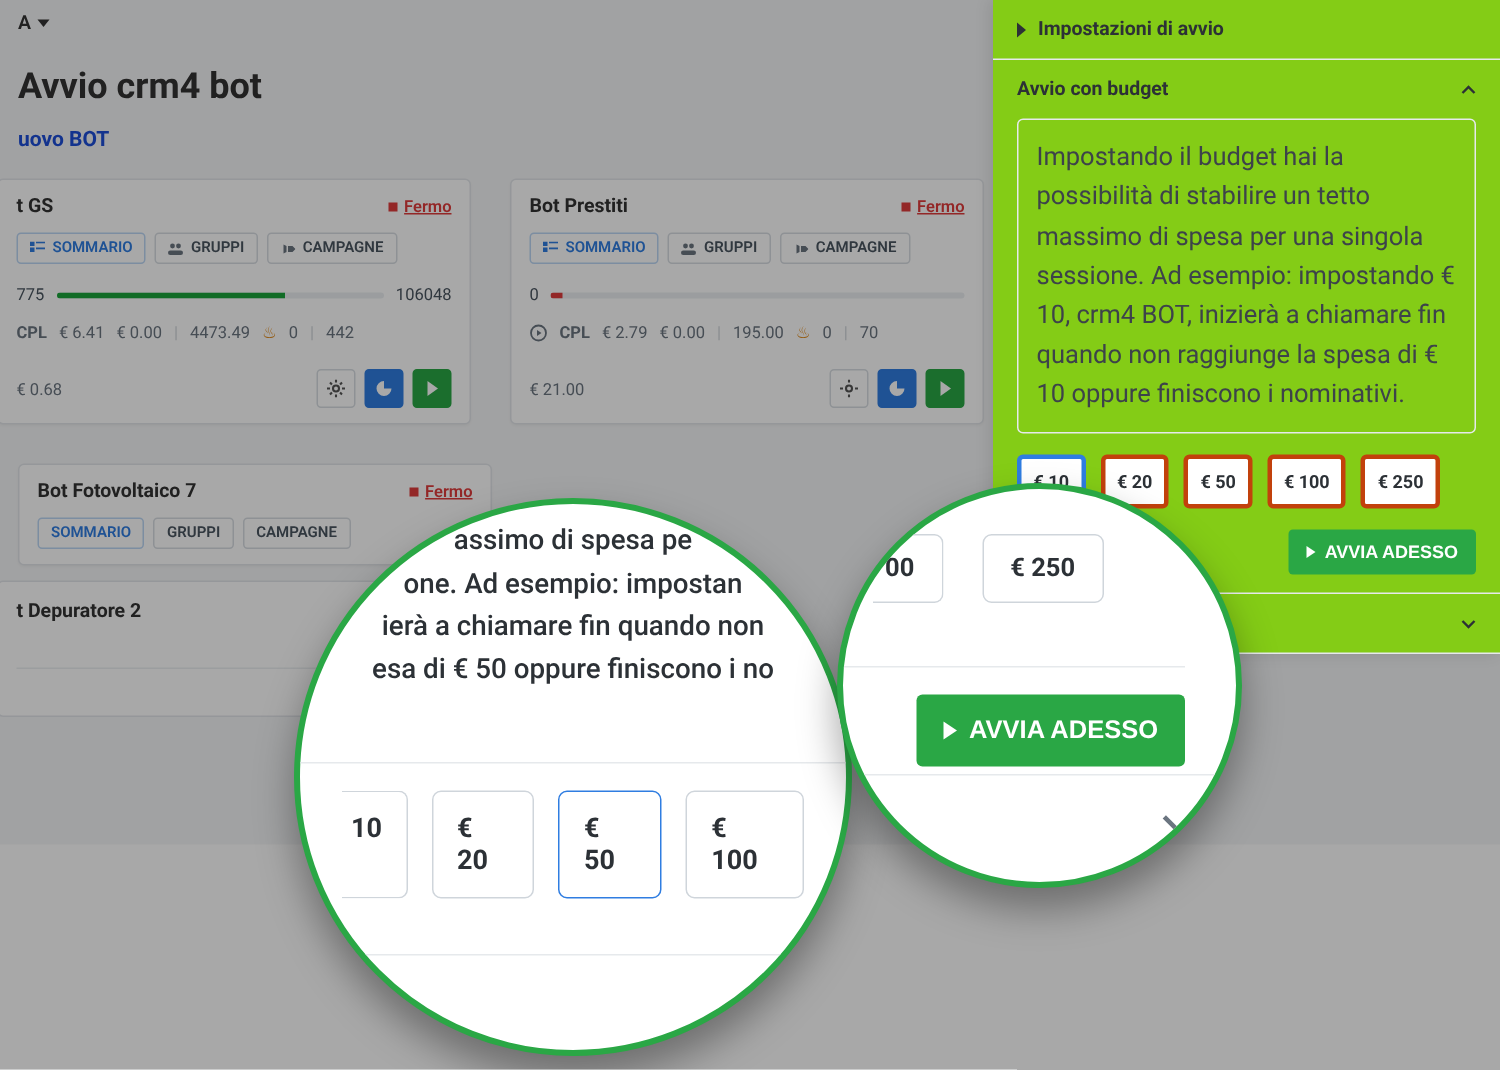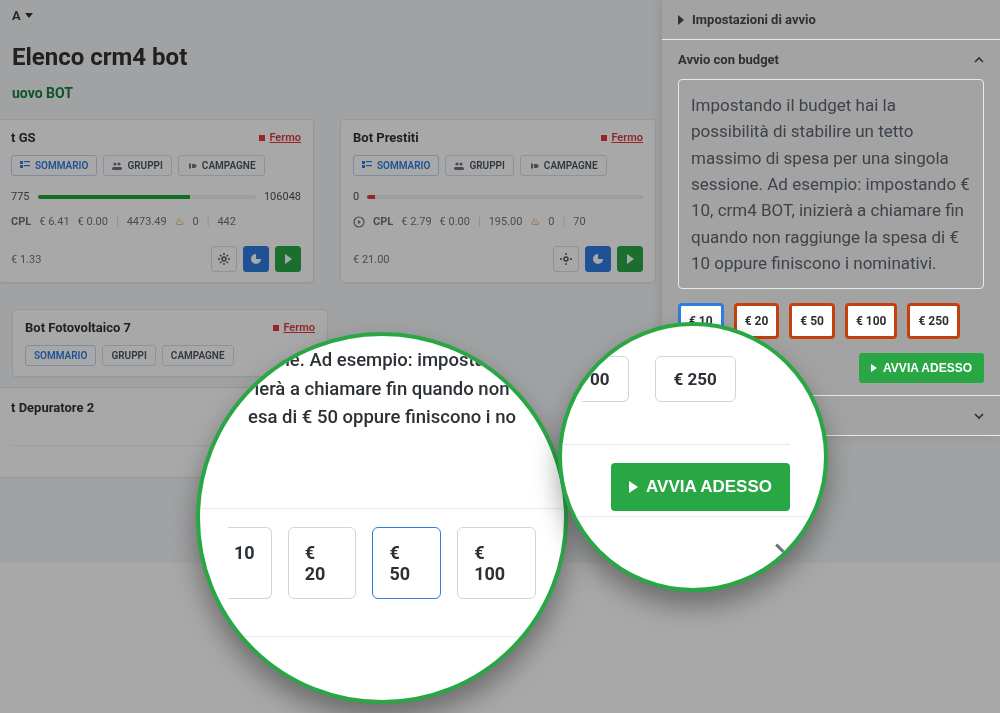--- a/index.html
+++ b/index.html
@@ -3,21 +3,21 @@
 <meta charset="utf-8">
 <style>
   * { box-sizing: border-box; margin: 0; padding: 0; }
   body { font-family: -apple-system, BlinkMacSystemFont, "Segoe UI", Roboto, Arial, sans-serif; width: 1000px; height: 713px; overflow: hidden; position: relative; background: #f5f6f7; }
   .overlay-dim { position: absolute; inset: 0; background: rgba(0,0,0,0.34); z-index: 5; pointer-events: none; }
   
   .bg { position: absolute; inset: 0; background: #f5f6f7; }
   .bg-top { padding: 8px 12px; }
   .bg-lang { font-size: 13px; font-weight: 600; color: #333; display: flex; align-items: center; gap: 4px; }
   .bg-title { font-size: 24px; font-weight: 700; color: #333; margin-top: 20px; }
-  .bg-newbot { font-size: 14px; font-weight: 700; color: #15803d; margin-top: 14px; }
+  .bg-newbot { font-size: 14px; font-weight: 700; color: #1d4ed8; margin-top: 14px; }
   .cards { display: flex; flex-wrap: wrap; gap: 26px; padding: 0 0 0 0; margin-top: 18px; }
   .card { width: 316px; background: #fff; border: 1px solid #e3e6ea; border-radius: 4px; padding: 10px 12px 10px 12px; box-shadow: 0 1px 2px rgba(0,0,0,0.04); position: relative; }
   .card-header { display: flex; justify-content: space-between; align-items: center; font-size: 13px; font-weight: 700; color: #333; }
   .status { font-size: 11px; color: #e03c3c; font-weight: 600; display: flex; align-items: center; gap: 4px; text-decoration: underline; }
   .status::before { content:''; width:6px; height:6px; background:#e03c3c; display:inline-block; }
   .pill-row { display: flex; gap: 6px; margin-top: 10px; }
   .pill { font-size: 10px; font-weight: 600; color: #4a5560; border: 1px solid #d8dde2; border-radius: 3px; padding: 4px 8px; display: flex; align-items: center; gap: 5px; background:#fff; }
   .pill.active { color: #2f7de1; border-color:#bcd7f4; }
   .ico { width:10px; height:10px; display:inline-block; }
   .bar-row { display:flex; align-items:center; gap:8px; margin-top:14px; font-size:11px; color:#4a5560; }
@@ -30,21 +30,21 @@
   .footer-btns { display:flex; gap:6px; }
   .ibtn { width:26px; height:26px; border-radius:3px; border:1px solid #d8dde2; background:#fff; display:flex; align-items:center; justify-content:center; color:#555; }
   .ibtn.blue { background:#2f7de1; border-color:#2f7de1; color:#fff; }
   .ibtn.green { background:#2aa745; border-color:#2aa745; color:#fff; }
   .card2-row { display:flex; gap:10px; margin-top:10px; }
   .simple-card { width:316px; background:#fff; border:1px solid #e3e6ea; border-radius:4px; padding:12px; font-size:13px; font-weight:700; color:#333; }
   .simple-card .subnum { font-size:11px; font-weight:400; color:#6b7580; margin-top:30px; border-top:1px solid #eceff2; padding-top:6px; display:flex; justify-content:flex-end; }
   .bg-white-strip { position:absolute; left:0; right:0; bottom:0; height:150px; background:#fff; }
 
   
-  .panel { position:absolute; top:0; right:0; width:338px; background:#a3a3a3; z-index:10; box-shadow:-2px 0 10px rgba(0,0,0,0.1); }
+  .panel { position:absolute; top:0; right:0; width:338px; background:#84cc16; z-index:10; box-shadow:-2px 0 10px rgba(0,0,0,0.1); }
   .panel-section { border-bottom:1px solid #e6e9ec; padding:12px 16px; }
   .panel-row { display:flex; justify-content:space-between; align-items:center; cursor:pointer; }
   .panel-row-title { font-size:13px; font-weight:700; color:#2c3136; }
   .caret { width:10px; height:10px; }
   .panel-desc-box { border:1px solid #e6e9ec; border-radius:4px; padding:12px; margin-top:12px; font-size:17px; line-height:1.55; color:#3d434a; }
   .budget-row { display:flex; gap:10px; margin-top:14px; }
   .budget-chip { border:3px solid #c2410c; border-radius:4px; padding:8px 8px; font-size:12px; font-weight:700; color:#2c3136; cursor:pointer; background:#fff; }
   .budget-chip.sel { border-color:#2f7de1; }
   .panel-actions { display:flex; justify-content:flex-end; margin-top:14px; }
   .btn-green { background:#2aa745; color:#fff; font-size:12px; font-weight:700; border:none; border-radius:3px; padding:8px 12px; display:flex; align-items:center; gap:6px; cursor:pointer; }
@@ -70,21 +70,21 @@
 </style>
 </head>
 <body>
 
 <div class="bg">
   <div class="bg-top">
     <div class="bg-lang">
       <span>A</span>
       <span class="tri" style="border-left:4px solid transparent;border-right:4px solid transparent;border-top:5px solid #333"></span>
     </div>
-    <div class="bg-title">Elenco crm4 bot</div>
+    <div class="bg-title">Avvio crm4 bot</div>
     <div class="bg-newbot">uovo BOT</div>
 
     <div class="cards">
 
       <div class="card" style="margin-left:-14px;">
         <div class="card-header">
           <span>t GS</span>
           <span class="status">Fermo</span>
         </div>
         <div class="pill-row">
@@ -124,21 +124,21 @@
           <span>€ 6.41</span>
           <span>€ 0.00</span>
             <span class="sep">|</span>
           <span>4473.49</span>
           <span style="color:#e08a1a">♨</span>
             <span>0</span>
             <span class="sep">|</span>
           <span>442</span>
         </div>
         <div class="card-footer">
-          <span>€ 1.33</span>
+          <span>€ 0.68</span>
           <div class="footer-btns">
             <div class="ibtn">
                 <svg width="12" height="12" viewBox="0 0 12 12">
                   <circle cx="6" cy="6" r="2" fill="none" stroke="#555" stroke-width="1.4"></circle>
                   <path d="M6 0v2M6 10v2M0 6h2M10 6h2M2 2l1.3 1.3M8.7 8.7L10 10M10 2 8.7 3.3M3.3 8.7 2 10" stroke="#555" stroke-width="1.4"></path>
                 </svg>
               </div>
             <div class="ibtn blue">
                 <svg width="12" height="12" viewBox="0 0 12 12">
                   <path d="M6 1a5 5 0 1 0 5 5H6z" fill="#fff"></path>
@@ -341,20 +341,21 @@
       <span class="panel-row-title">Avvio programmato</span>
       <svg class="caret" viewBox="0 0 10 10">
           <path d="M1 3l4 4 4-4" fill="none" stroke="#2c3136" stroke-width="1.6"></path>
         </svg>
     </div>
   </div>
 </div>
 
 <div class="circle c1">
   <div class="c1-inner">
+    <div>assimo di spesa pe</div>
     <div>one. Ad esempio: impostan</div>
     <div>ierà a chiamare fin quando non</div>
     <div>esa di € 50 oppure finiscono i no</div>
   </div>
   <div class="c1-chip-row">
     <div class="big-chip" style="border-left:none;border-radius:0 6px 6px 0;padding-left:6px;">10</div>
     <div class="big-chip">€ 20</div>
     <div class="big-chip sel">€ 50</div>
     <div class="big-chip">€ 100</div>
   </div>

